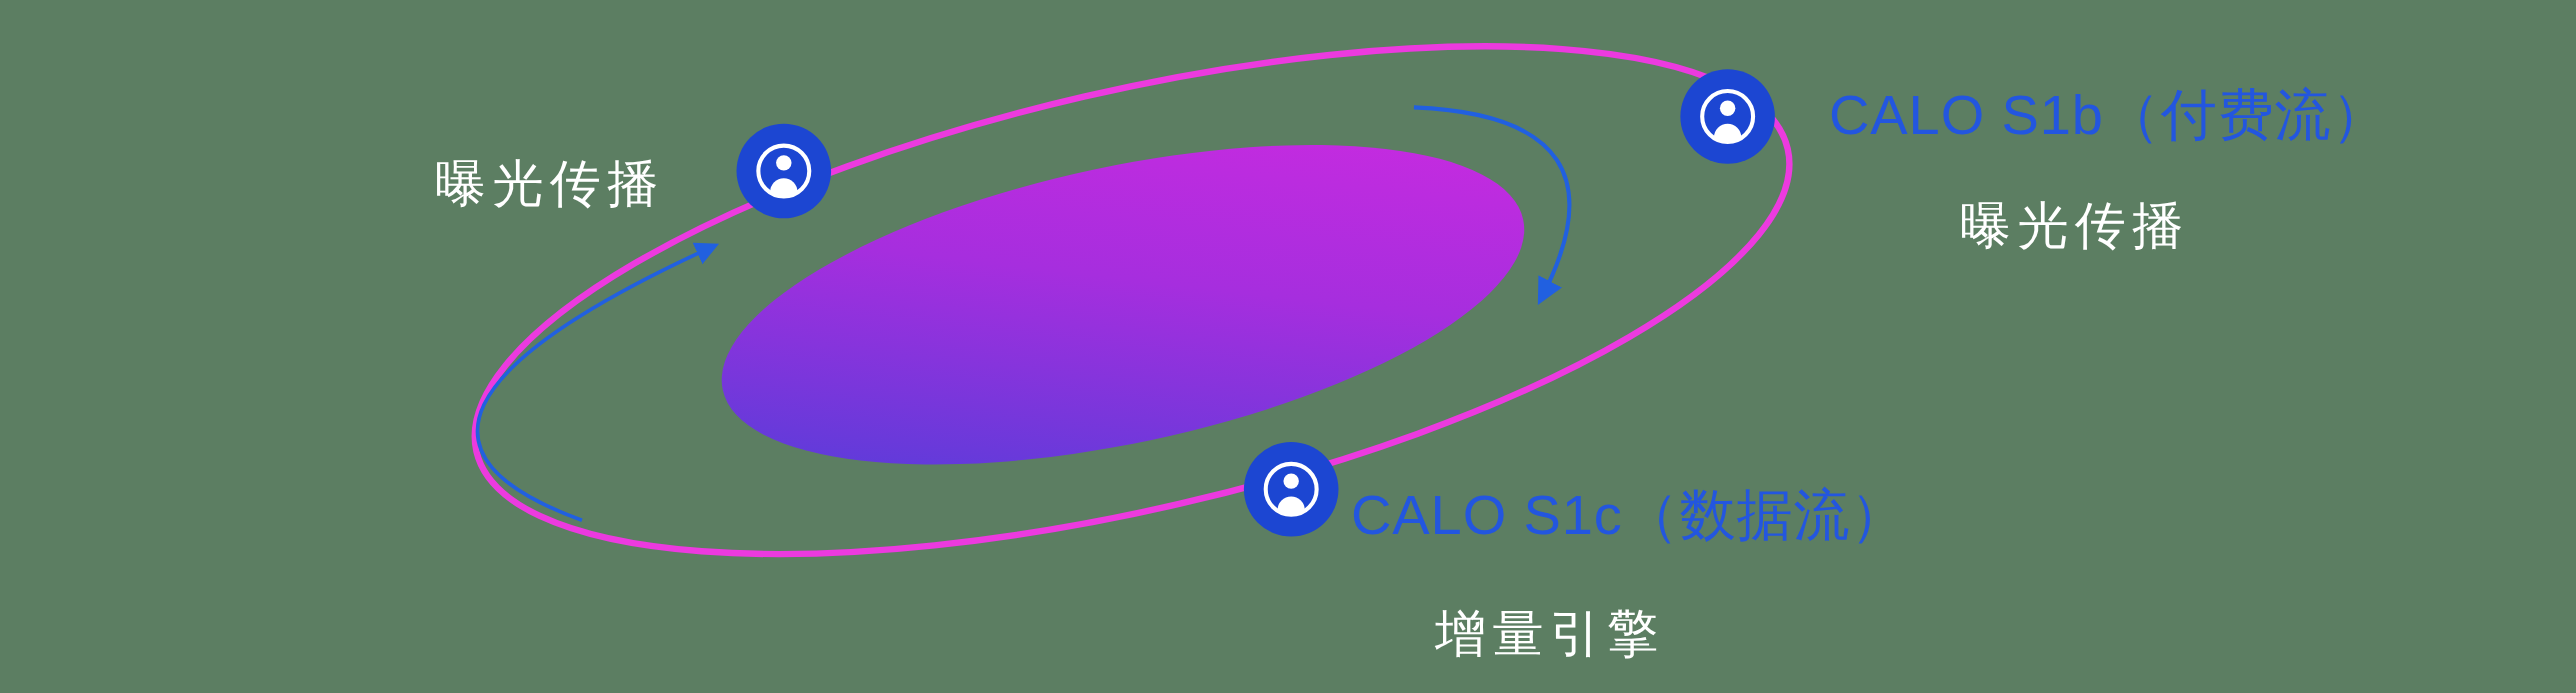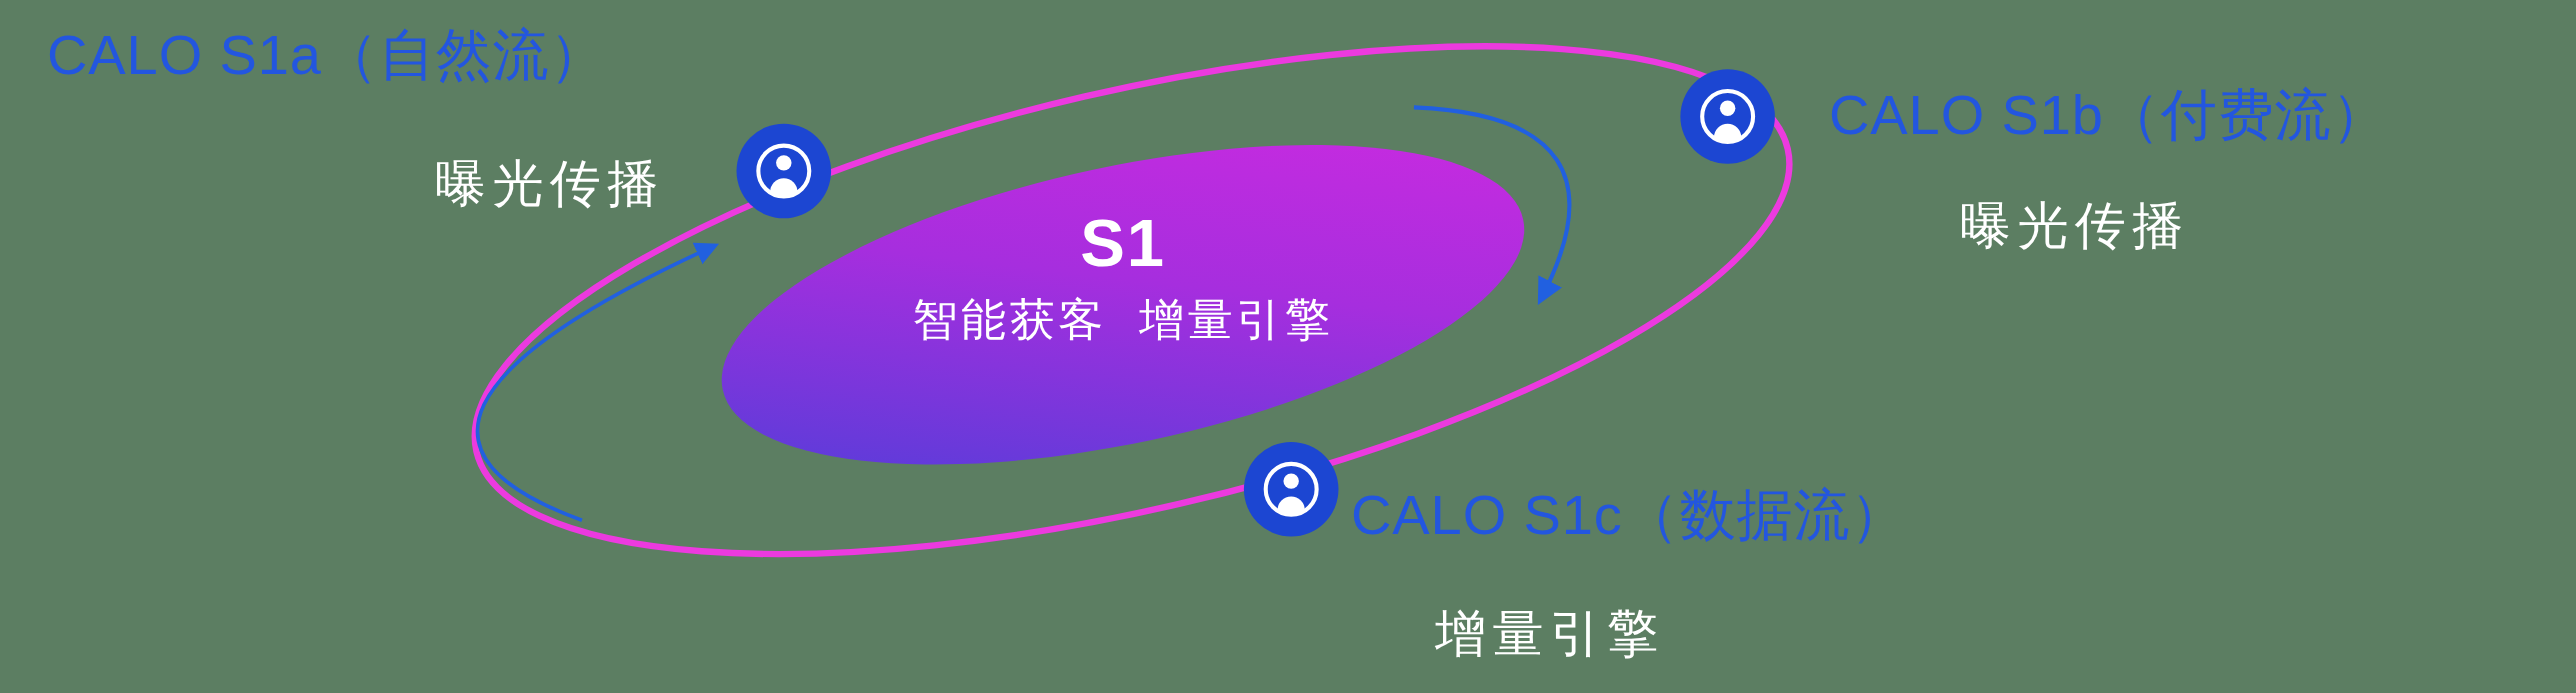--- a/index.html
+++ b/index.html
@@ -112,26 +112,21 @@
     <g transform="translate(1420,538)">
       <circle r="52" fill="#1c46d2"></circle>
       <g>
         <circle r="28" fill="none" stroke="#ffffff" stroke-width="4.5"></circle>
         <circle cy="-9" r="8.5" fill="#ffffff"></circle>
         <circle cy="23" r="15" fill="#ffffff" clip-path="url(#nodeClip)"></circle>
       </g>
     </g>
   </svg>
 
-  <div class="center-text">
-    <div class="center-title">S1</div>
-    <div class="center-subtitle">智能获客  增量引擎</div>
-  </div>
 
-  <div class="lbl lbl-blue label-s1a">CALO S1a（自然流）</div>
   <div class="lbl lbl-white sub-s1a">曝光传播</div>
 
   <div class="lbl lbl-blue label-s1b">CALO S1b（付费流）</div>
   <div class="lbl lbl-white sub-s1b">曝光传播</div>
 
   <div class="lbl lbl-blue label-s1c">CALO S1c（数据流）</div>
   <div class="lbl lbl-white sub-s1c">增量引擎</div>
 
 </div>
 

